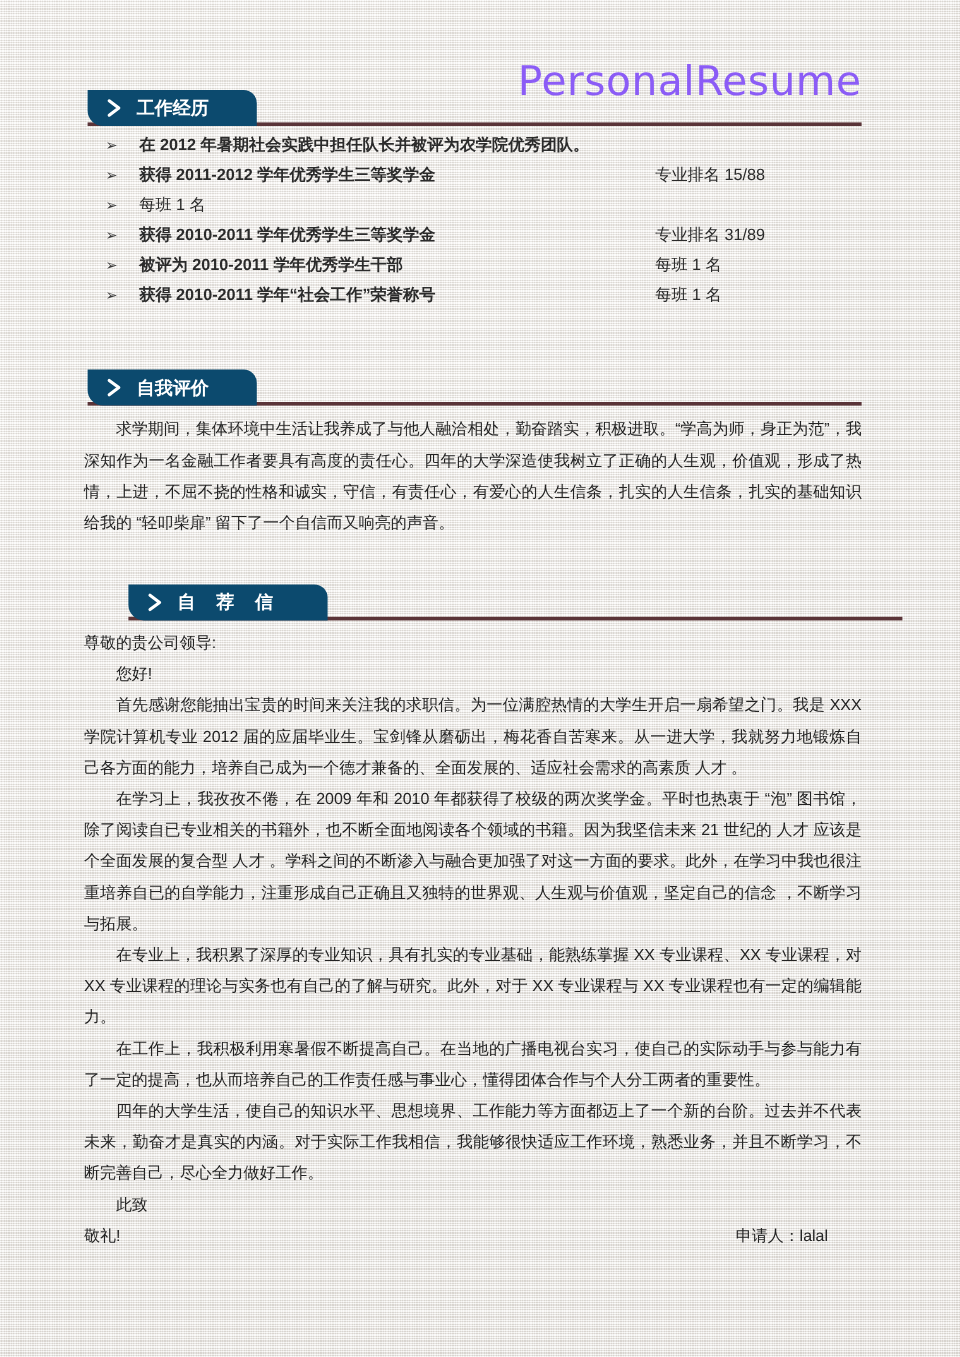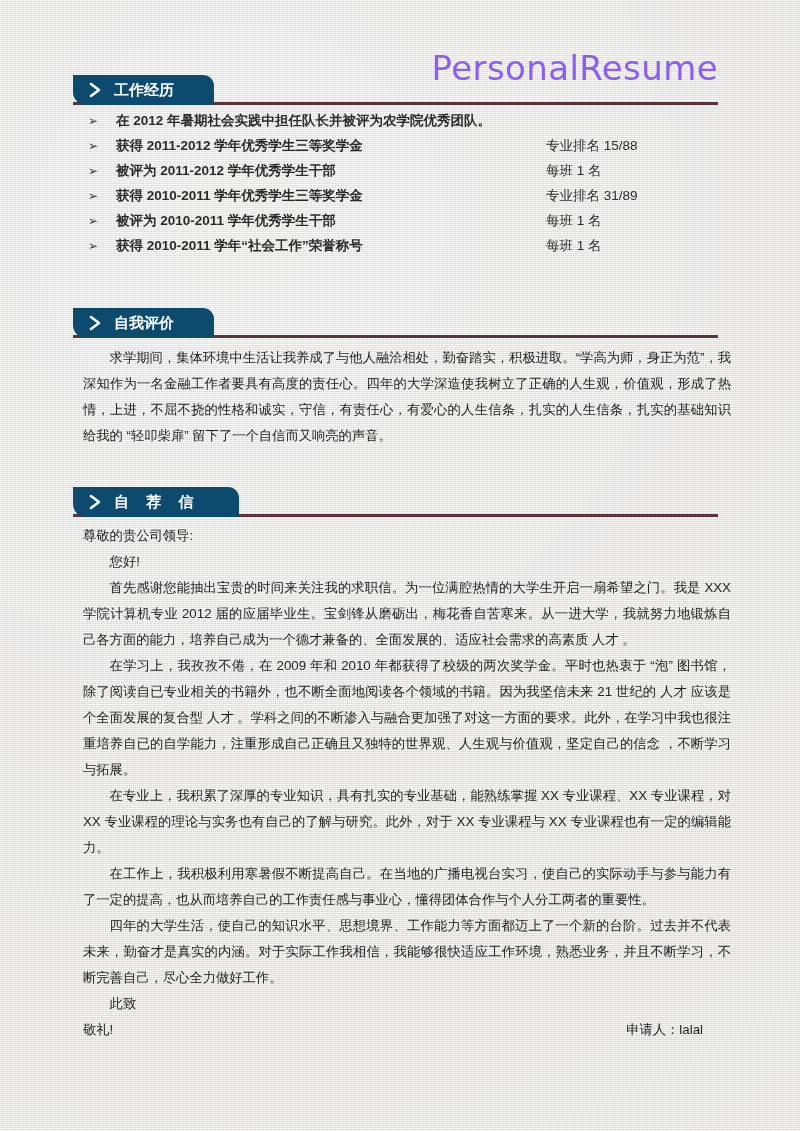--- a/index.html
+++ b/index.html
@@ -121,21 +121,21 @@
     font-weight: bold;
   }
   .exp-row .evalue {
     flex: none;
     white-space: nowrap;
   }
 
   
   .body-block {
     position: absolute;
-    left: 83px;
+    left: 70px;
     width: 648px;
     font-size: 13.3px;
     line-height: 26px;
     text-align: justify;
     text-justify: inter-ideograph;
     color: #232323;
   }
   .body-block p {
     margin: 0;
   }
@@ -175,21 +175,20 @@
       <span class="etext">在 2012 年暑期社会实践中担任队长并被评为农学院优秀团队。</span>
       <span class="evalue"></span>
     </div>
     <div class="exp-row">
       <span class="bullet">➢</span>
       <span class="etext">获得 2011-2012 学年优秀学生三等奖学金</span>
       <span class="evalue">专业排名  15/88</span>
     </div>
     <div class="exp-row">
       <span class="bullet">➢</span>
-      <span class="etext">被评为 2011-2012 学年优秀学生干部</span>
       <span class="evalue">每班 1 名</span>
     </div>
     <div class="exp-row">
       <span class="bullet">➢</span>
       <span class="etext">获得 2010-2011 学年优秀学生三等奖学金</span>
       <span class="evalue">专业排名  31/89</span>
     </div>
     <div class="exp-row">
       <span class="bullet">➢</span>
       <span class="etext">被评为 2010-2011 学年优秀学生干部</span>
@@ -211,21 +210,21 @@
         </svg>
       </span>
       <span class="btxt">自我评价</span>
     </div>
   </div>
 
   <div class="body-block" style="top:345px;">
     <p class="indent">求学期间，集体环境中生活让我养成了与他人融洽相处，勤奋踏实，积极进取。“学高为师，身正为范”，我深知作为一名金融工作者要具有高度的责任心。四年的大学深造使我树立了正确的人生观，价值观，形成了热情，上进，不屈不挠的性格和诚实，守信，有责任心，有爱心的人生信条，扎实的人生信条，扎实的基础知识给我的 “轻叩柴扉” 留下了一个自信而又响亮的声音。</p>
   </div>
 
-  <div class="section-head" style="top:485px;">
+  <div class="section-head" style="top:485px;margin-left:34px;">
     <div class="rule"></div>
     <div class="banner spaced" style="width: 166px;">
       <span class="chev">
         <svg width="14" height="16" viewBox="0 0 14 16" aria-hidden="true">
           <path d="M2 2 L10 8 L2 14" fill="none" stroke="#ffffff" stroke-width="2.6" stroke-linecap="round" stroke-linejoin="round"></path>
         </svg>
       </span>
       <span class="btxt">自 荐 信</span>
     </div>
   </div>

